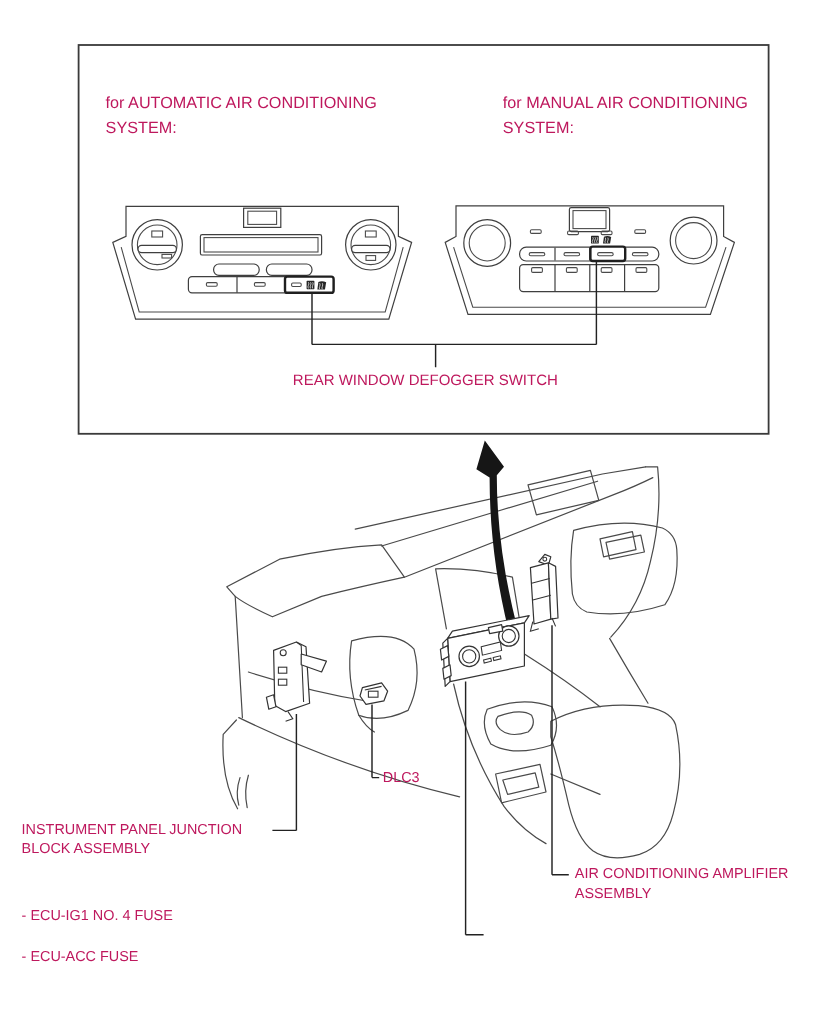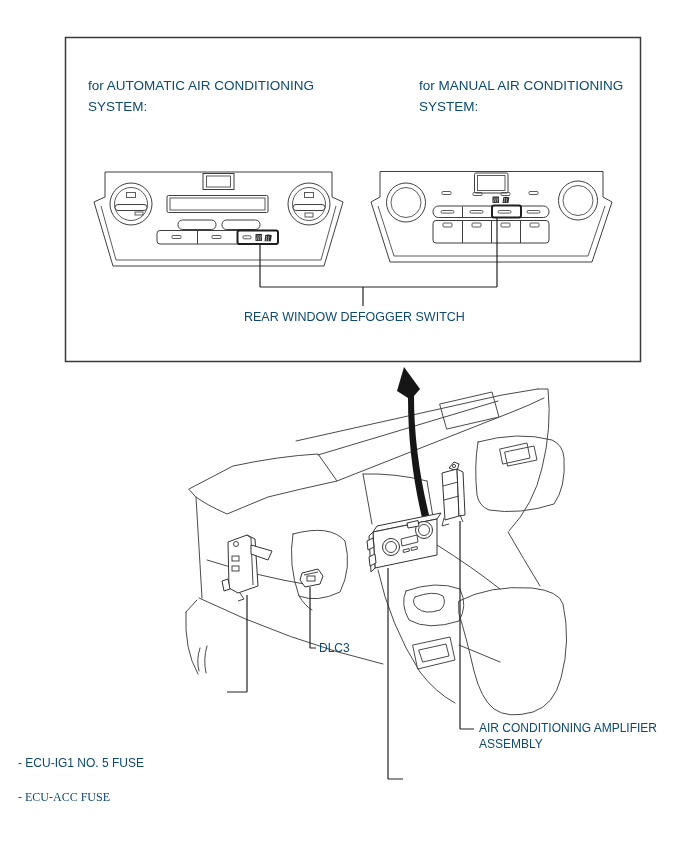--- a/index.html
+++ b/index.html
@@ -1,19 +1,19 @@
 <!DOCTYPE html>
 <html><head>
 <meta charset="utf-8">
 <style>
   html,body{margin:0;padding:0;background:#fff;}
   .stage{position:relative;width:690px;height:854px;background:#ffffff;overflow:hidden;
          font-family:"Liberation Sans",sans-serif;}
   svg.art{position:absolute;left:0;top:0;}
-  .label{position:absolute;color:#0c4a6e;font:12px/15px "Liberation Sans",sans-serif;}
+  .label{position:absolute;color:#be185d;font:12px/15px "Liberation Sans",sans-serif;}
   .label.title{font-size:13.5px;line-height:21px;}
   .label.wrap2{line-height:15.5px;}
   .nowrap{white-space:nowrap;}
   
   .frame{fill:none;stroke:#3a3a3a;stroke-width:1.5;}
   .pnl{fill:#ffffff;stroke:#3f3f3f;stroke-width:1;}
   .pnl-thin{fill:none;stroke:#4a4a4a;stroke-width:0.9;}
   .bold-switch{fill:#ffffff;stroke:#1f1f1f;stroke-width:2;}
   .dash{fill:none;stroke:#3f3f3f;stroke-width:1;}
   .callout{fill:none;stroke:#222222;stroke-width:1.2;}
@@ -218,23 +218,24 @@
     <path d="M460,521 V729 M460,729 H474"></path>
   </g>
 </svg>
 
 <div class="label title" style="left:88px;top:75px;width:262px;">for AUTOMATIC AIR CONDITIONING SYSTEM:</div>
 
 <div class="label title" style="left:391px;top:75px;width:252px;margin-left:28px;">for MANUAL AIR CONDITIONING SYSTEM:</div>
 
 <div class="label nowrap" style="left:244px;top:310px;font-size:12.5px;">REAR WINDOW DEFOGGER SWITCH</div>
 
+<div class="label wrap2" style="left:18px;top:684px;width:212px;">INSTRUMENT PANEL JUNCTION BLOCK ASSEMBLY</div>
 
 <div class="label nowrap" style="left:319px;top:641px;text-align:center;">DLC3</div>
 
 <div class="label wrap2" style="left:479px;top:721px;width:215px;">AIR CONDITIONING AMPLIFIER ASSEMBLY</div>
 
 
-<div class="label nowrap" style="left:18px;top:756px;">- ECU-IG1 NO. 5 FUSE</div>
-
-<div class="label nowrap" style="left:18px;top:790px;font-family:Liberation Serif, serif;">- ECU-ACC FUSE</div>
+<div class="label nowrap" style="left:18px;top:756px;">- ECU-IG1 NO. 4 FUSE</div>
+
+<div class="label nowrap" style="left:18px;top:790px;">- ECU-ACC FUSE</div>
 
 </div>
 
 </body></html>

